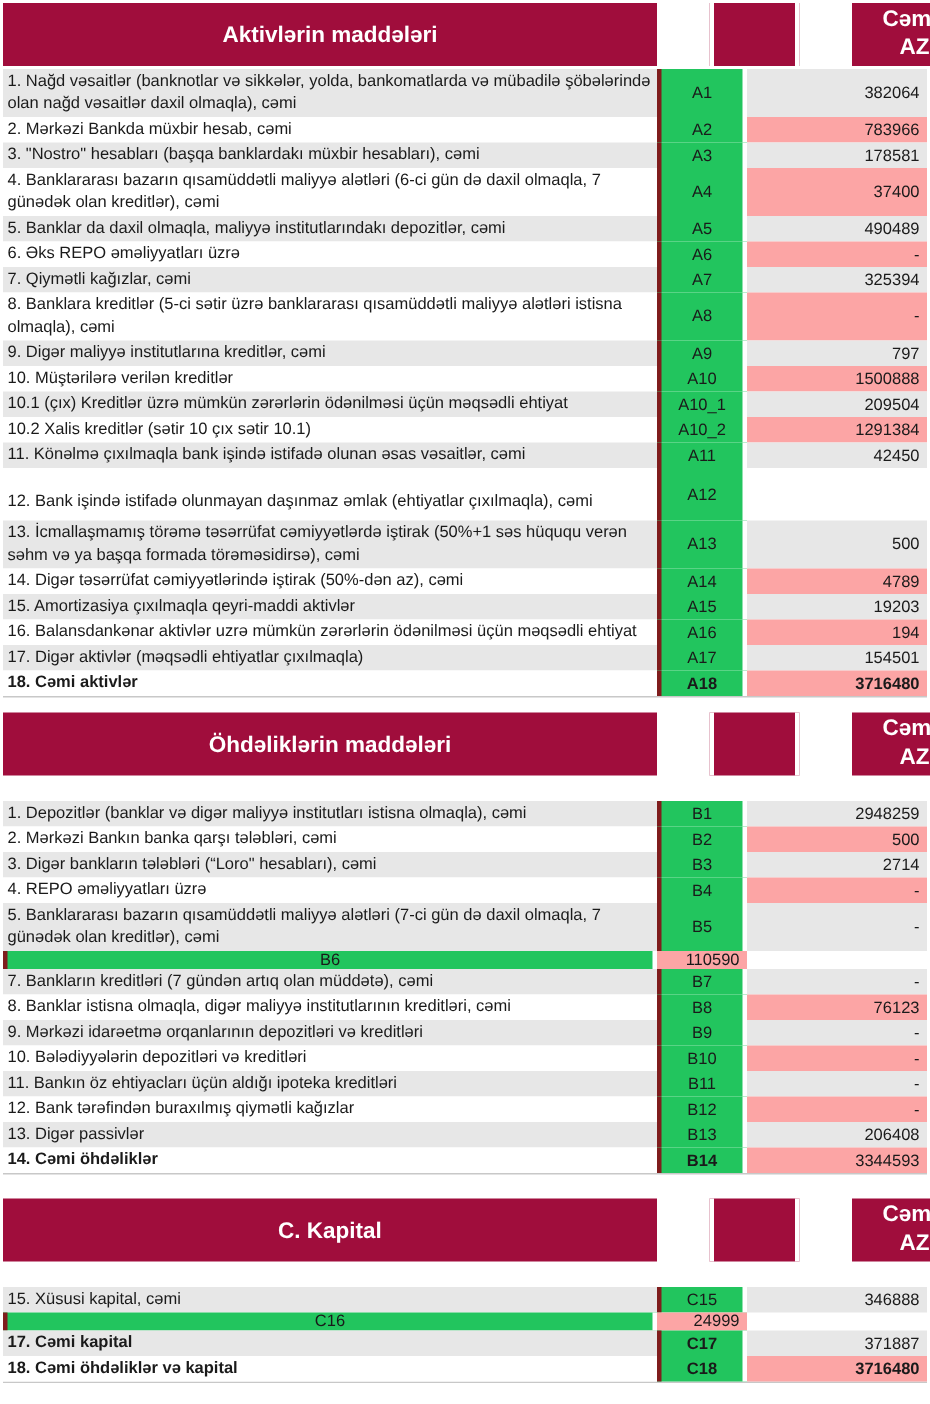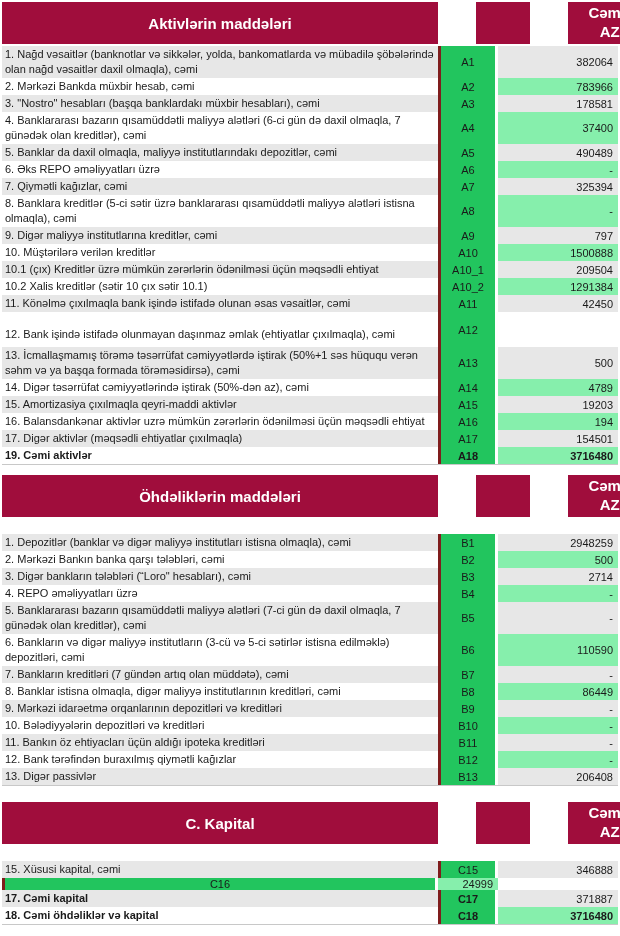--- a/index.html
+++ b/index.html
@@ -55,21 +55,21 @@
   .row .code {
     background: #22c55e;
     border-left: 3px solid #7f1d1d;
     border-right: 3px solid #fff;
     display: flex;
     align-items: center;
     justify-content: center;
     box-sizing: border-box;
   }
   .row .value {
-    background: #86efac;
+    background: #fca5a5;
     display: flex;
     align-items: center;
     justify-content: flex-end;
     padding-right: 5px;
     box-sizing: border-box;
   }
   .row.shaded .label, .row.shaded .value { background: var(--shade, #E7E7E7); }
   .row.bold .label, .row.bold .code { font-weight: bold; }
   .row.vbold .value { font-weight: bold; text-align: right; }
   .row.tall .label { padding-top: 15px; padding-bottom: 5px; }
@@ -173,21 +173,21 @@
           <div class="label">16. Balansdankənar aktivlər uzrə mümkün zərərlərin ödənilməsi üçün məqsədli ehtiyat</div>
           <div class="code">A16</div>
           <div class="value">194</div>
         </div>
         <div class="row shaded">
           <div class="label">17. Digər aktivlər (məqsədli ehtiyatlar çıxılmaqla)</div>
           <div class="code">A17</div>
           <div class="value">154501</div>
         </div>
         <div class="row bold vbold">
-          <div class="label">19. Cəmi aktivlər</div>
+          <div class="label">18. Cəmi aktivlər</div>
           <div class="code">A18</div>
           <div class="value">3716480</div>
         </div>
       </div>
     </div>
     <div class="section" style="margin-top: 10px;">
       <div class="sec-header">
         <div class="cell title">Öhdəliklərin maddələri</div>
         <div class="cell code-cell"></div>
         <div class="cell unit">Cəmi (1000 AZN ilə)</div>
@@ -213,33 +213,32 @@
           <div class="label">4. REPO əməliyyatları  üzrə</div>
           <div class="code">B4</div>
           <div class="value">-</div>
         </div>
         <div class="row shaded">
           <div class="label">5. Banklararası bazarın qısamüddətli maliyyə alətləri (7-ci gün də daxil olmaqla, 7 günədək olan kreditlər), cəmi</div>
           <div class="code">B5</div>
           <div class="value">-</div>
         </div>
         <div class="row">
-          <div class="label">6. Bankların və digər maliyyə institutların (3-cü və 5-ci sətirlər istisna edilməklə) depozitləri, cəmi</div>
           <div class="code">B6</div>
           <div class="value">110590</div>
         </div>
         <div class="row shaded">
           <div class="label">7. Bankların kreditləri (7 gündən artıq olan müddətə), cəmi</div>
           <div class="code">B7</div>
           <div class="value">-</div>
         </div>
         <div class="row">
           <div class="label">8. Banklar istisna olmaqla, digər maliyyə institutlarının kreditləri, cəmi</div>
           <div class="code">B8</div>
-          <div class="value">86449</div>
+          <div class="value">76123</div>
         </div>
         <div class="row shaded">
           <div class="label">9. Mərkəzi idarəetmə orqanlarının depozitləri və kreditləri</div>
           <div class="code">B9</div>
           <div class="value">-</div>
         </div>
         <div class="row">
           <div class="label">10. Bələdiyyələrin depozitləri və kreditləri</div>
           <div class="code">B10</div>
           <div class="value">-</div>
@@ -251,20 +250,25 @@
         </div>
         <div class="row">
           <div class="label">12. Bank tərəfindən buraxılmış qiymətli kağızlar</div>
           <div class="code">B12</div>
           <div class="value">-</div>
         </div>
         <div class="row shaded">
           <div class="label">13. Digər passivlər</div>
           <div class="code">B13</div>
           <div class="value">206408</div>
+        </div>
+        <div class="row bold">
+          <div class="label">14. Cəmi öhdəliklər</div>
+          <div class="code">B14</div>
+          <div class="value">3344593</div>
         </div>
       </div>
     </div>
     <div class="section" style="margin-top: 16px;">
       <div class="sec-header">
         <div class="cell title">C. Kapital</div>
         <div class="cell code-cell"></div>
         <div class="cell unit">Cəmi (1000 AZN ilə)</div>
       </div>
       <div class="spacer"></div>

